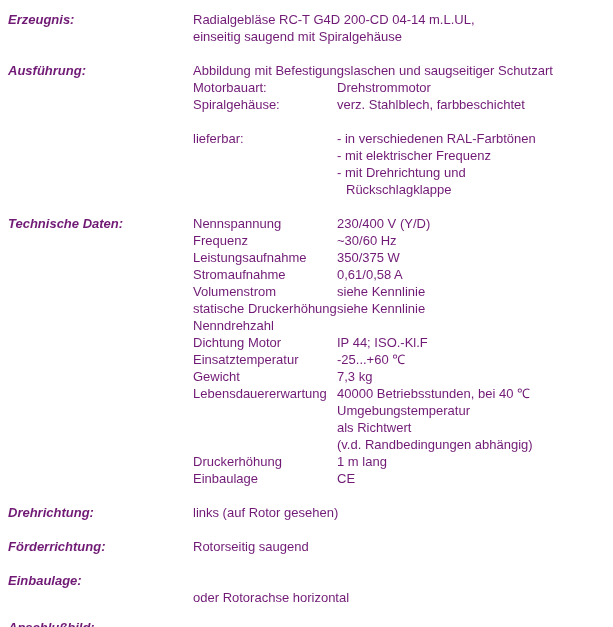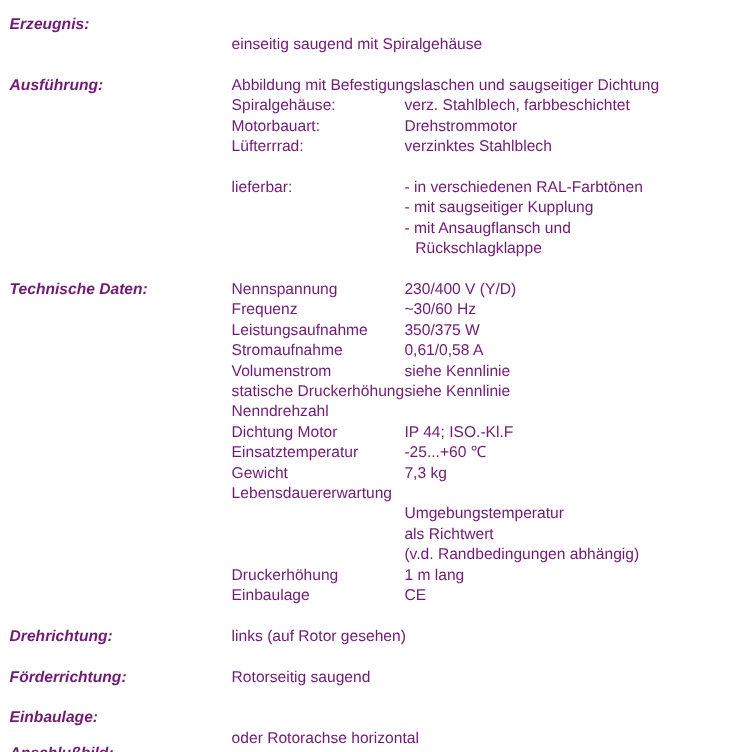--- a/index.html
+++ b/index.html
@@ -25,53 +25,50 @@
   sup{font-size:9px;line-height:0;}
   .clipped-label{position:absolute;left:8px;top:619px;white-space:nowrap;}
 </style>
 </head>
 <body>
 
 <div class="page">
 
   <div class="row">
     <span class="c1 lbl">Erzeugnis:</span>
+    <span class="c2">Radialgebläse RC-T G4D 200-CD 04-14 m.L.UL,</span>
   </div>
   <div class="row">
     <span class="c2">einseitig saugend mit Spiralgehäuse</span>
   </div>
   <div class="row"></div>
 
   <div class="row">
     <span class="c1 lbl">Ausführung:</span>
-    <span class="c2">Abbildung mit Befestigungslaschen und saugseitiger Dichtung</span>
-  </div>
-  <div class="row">
-    <span class="c2">Spiralgehäuse:</span>
-    <span class="c3">verz. Stahlblech, farbbeschichtet</span>
+    <span class="c2">Abbildung mit Befestigungslaschen und saugseitiger Schutzart</span>
   </div>
   <div class="row">
     <span class="c2">Motorbauart:</span>
     <span class="c3">Drehstrommotor</span>
   </div>
   <div class="row">
-    <span class="c2">Lüfterrrad:</span>
-    <span class="c3">verzinktes Stahlblech</span>
+    <span class="c2">Spiralgehäuse:</span>
+    <span class="c3">verz. Stahlblech, farbbeschichtet</span>
   </div>
   <div class="row"></div>
 
   <div class="row">
     <span class="c2">lieferbar:</span>
     <span class="c3">- in verschiedenen RAL-Farbtönen</span>
   </div>
   <div class="row">
-    <span class="c3">- mit saugseitiger Kupplung</span>
+    <span class="c3">- mit elektrischer Frequenz</span>
   </div>
   <div class="row">
-    <span class="c3">- mit Ansaugflansch und</span>
+    <span class="c3">- mit Drehrichtung und</span>
   </div>
   <div class="row">
     <span class="c3i">Rückschlagklappe</span>
   </div>
   <div class="row"></div>
 
   <div class="row">
     <span class="c1 lbl">Technische Daten:</span>
     <span class="c2">Nennspannung</span>
     <span class="c3">230/400 V (Y/D)</span>
@@ -106,20 +103,21 @@
   <div class="row">
     <span class="c2">Einsatztemperatur</span>
     <span class="c3">-25...+60 ℃</span>
   </div>
   <div class="row">
     <span class="c2">Gewicht</span>
     <span class="c3">7,3 kg</span>
   </div>
   <div class="row">
     <span class="c2">Lebensdauererwartung</span>
+    <span class="c3">40000 Betriebsstunden, bei 40 ℃</span>
   </div>
   <div class="row">
     <span class="c3">Umgebungstemperatur</span>
   </div>
   <div class="row">
     <span class="c3">als Richtwert</span>
   </div>
   <div class="row">
     <span class="c3">(v.d. Randbedingungen abhängig)</span>
   </div>

